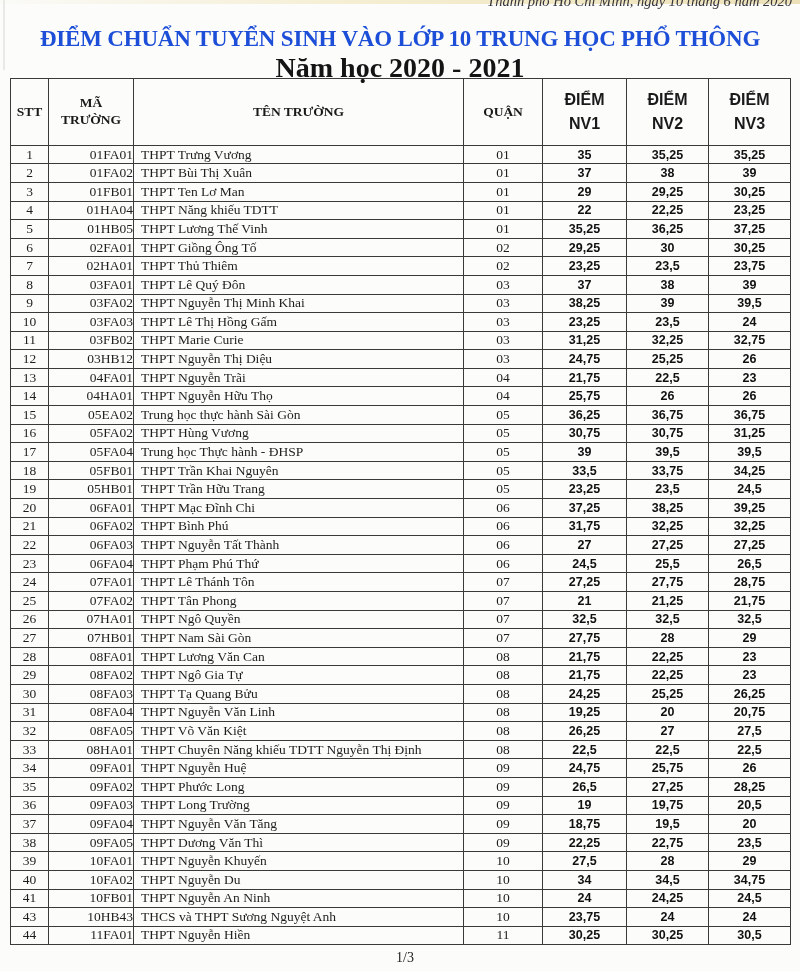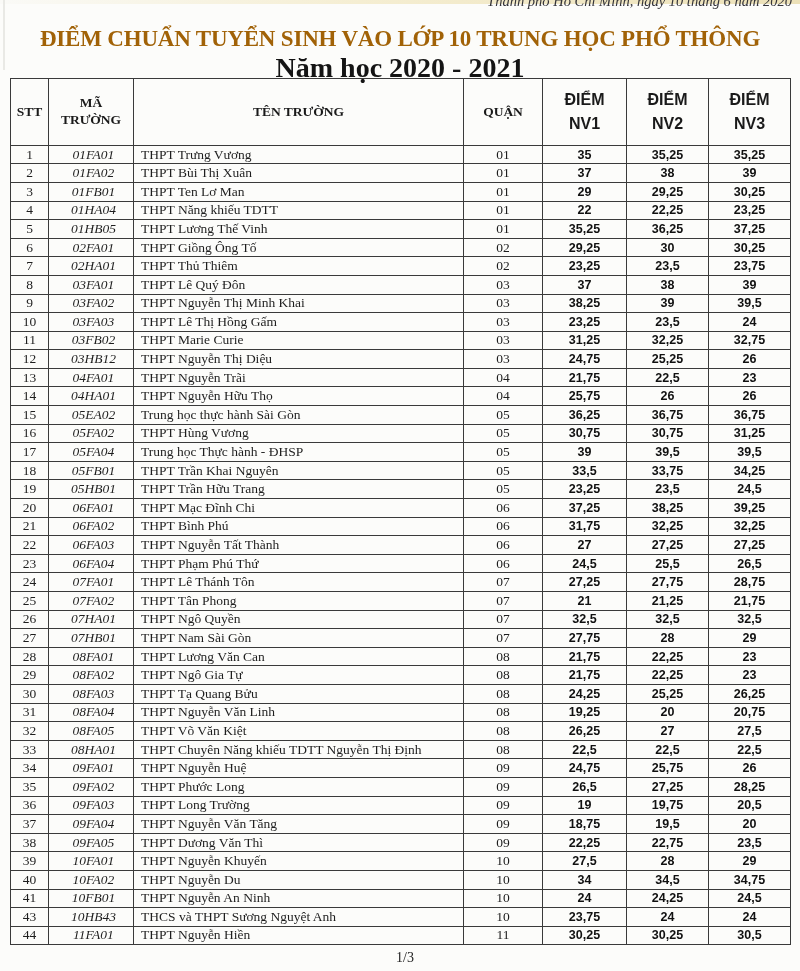--- a/index.html
+++ b/index.html
@@ -19,21 +19,21 @@
     position:absolute;top:0;left:3px;width:2px;height:70px;background:#e9e9e5;
   }
   .date-line{
     position:absolute;top:-7px;right:8px;
     font-style:italic;font-size:14.5px;color:#34343a;
     white-space:nowrap;
   }
   .title{
     position:absolute;top:26px;left:0;width:800px;
     text-align:center;font-weight:bold;font-size:23px;
-    letter-spacing:-0.2px;color:#a16207;
+    letter-spacing:-0.2px;color:#1d4ed8;
     white-space:nowrap;
   }
   .subtitle{
     position:absolute;top:52px;left:0;width:800px;
     text-align:center;font-weight:bold;font-size:28px;color:#141414;
   }
   table.score-table{
     position:absolute;left:10px;top:78px;width:780px;
     border-collapse:collapse;table-layout:fixed;
     background:transparent;
@@ -45,21 +45,21 @@
   .score-table thead th{
     height:39px;vertical-align:middle;text-align:center;
     font-size:13.5px;font-weight:bold;color:#1a1a1a;
   }
   .score-table thead th.h-code{line-height:1.25;}
   .score-table thead th.h-score{
     font-family:"Liberation Sans", sans-serif;font-size:16px;line-height:1.5;
   }
   .body-row td{height:17.6px;vertical-align:middle;font-size:13.5px;}
   td.col-stt{text-align:center;}
-  td.col-code{text-align:center;padding-left:5px;font-style:italic;}
+  td.col-code{text-align:right;padding-left:5px;}
   td.col-name{text-align:left;padding-left:7px;}
   td.col-district{text-align:center;}
   td.col-score{
     text-align:center;font-family:"Liberation Sans", sans-serif;
     font-weight:bold;font-size:12.5px;color:#111;
   }
   .page-num{
     position:absolute;top:950px;left:0;width:810px;
     text-align:center;font-size:14px;color:#222;
   }

